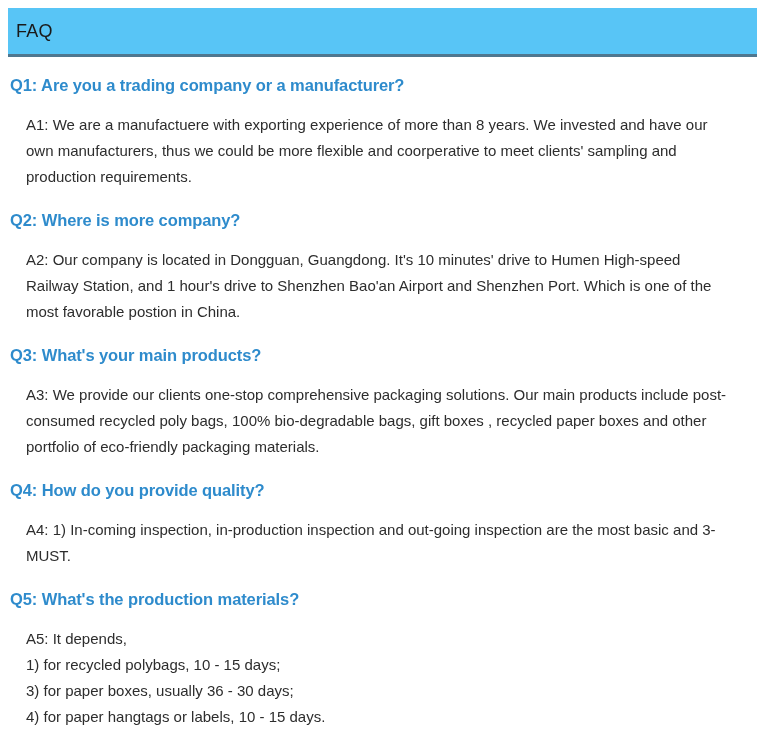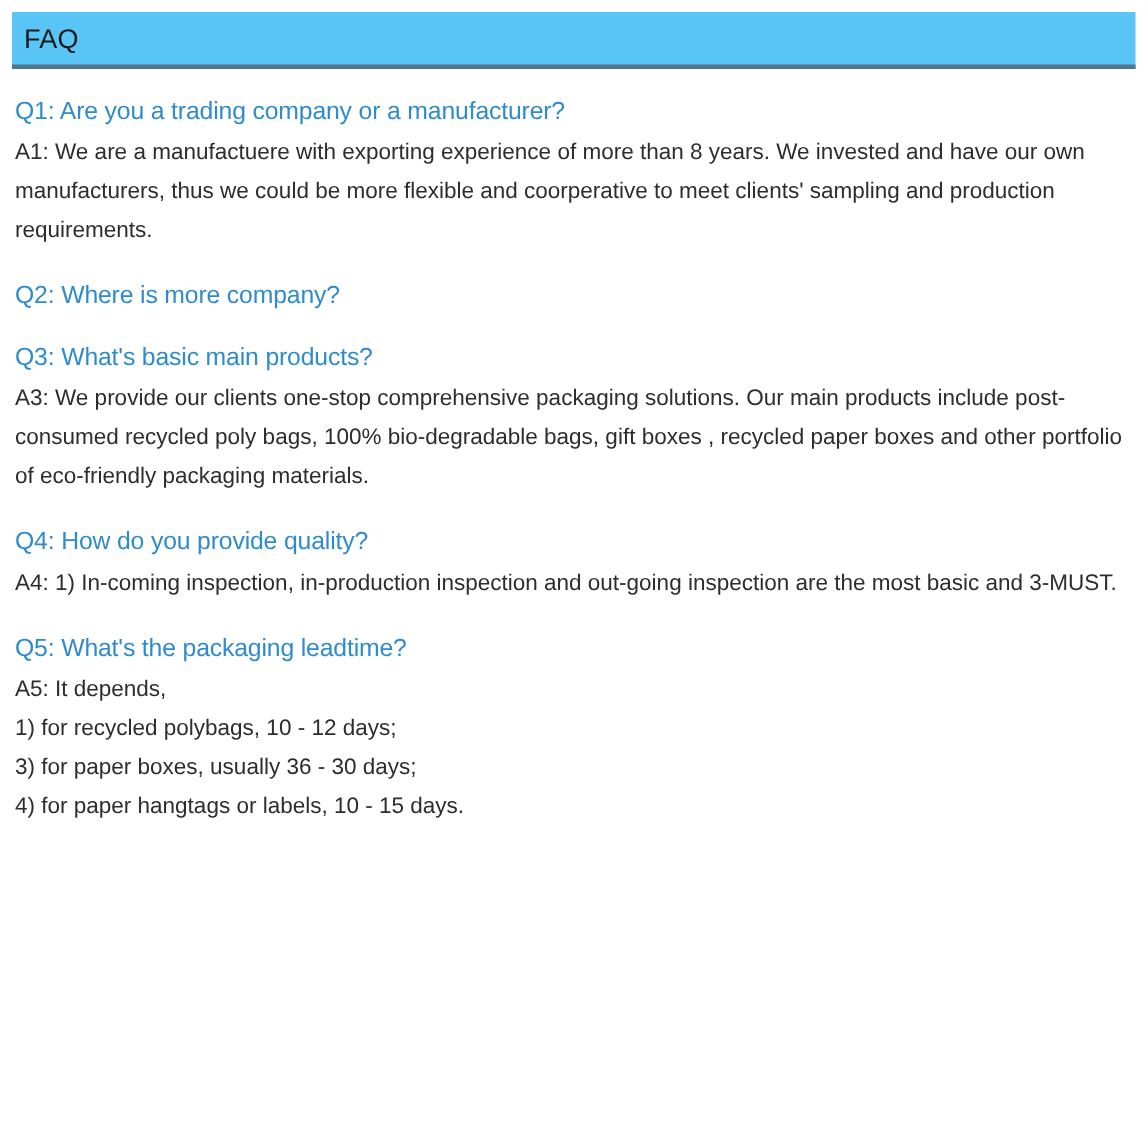--- a/index.html
+++ b/index.html
@@ -15,21 +15,21 @@
   }
   .page {
     position: relative;
     width: 765px;
     height: 748px;
     box-sizing: border-box;
   }
   
   .banner {
     margin: 8px 8px 0 8px;
-    height: 38px;
+    height: 49px;
     background: #58c5f6;
     border-bottom: 3px solid #4f778f;
     display: flex;
     align-items: center;
     box-sizing: border-box;
   }
   .banner-title {
     font-size: 18px;
     color: #1a1a1a;
     padding-left: 8px;
@@ -44,30 +44,30 @@
   }
   .faq-item {
     margin-top: 19px;
   }
   .faq-item:first-child {
     margin-top: 17px;
   }
   .faq-question {
     color: #2e8bcc;
     font-size: 16.5px;
-    font-weight: normal;
+    font-weight: bold;
     line-height: 22px;
     margin: 0 0 4px 0;
     letter-spacing: -0.1px;
   }
   .faq-answer {
     color: #2d2d2d;
     font-size: 15px;
     line-height: 26px;
-    margin: 0;
+    margin: 16px;
     max-width: 742px;
   }
   .faq-answer .line {
     display: block;
   }
 </style>
 </head>
 <body>
 
 <div class="page">
@@ -80,40 +80,43 @@
 
     <div class="faq-item">
       <p class="faq-question">Q1: Are you a trading company or a manufacturer?</p>
       <div class="faq-answer">
         <span class="line">A1: We are a manufactuere with exporting experience of more than 8 years. We invested and have our own manufacturers, thus we could be more flexible and coorperative to meet clients' sampling and production requirements.</span>
       </div>
     </div>
 
     <div class="faq-item">
       <p class="faq-question">Q2: Where is more company?</p>
+      <div class="faq-answer">
+        <span class="line">A2: Our company is located in Dongguan, Guangdong. It's 10 minutes' drive to Humen High-speed Railway Station, and 1 hour's drive to Shenzhen Bao'an Airport and Shenzhen Port. Which is one of the most favorable postion in China.</span>
+      </div>
     </div>
 
     <div class="faq-item">
-      <p class="faq-question">Q3: What's basic main products?</p>
+      <p class="faq-question">Q3: What's your main products?</p>
       <div class="faq-answer">
         <span class="line">A3: We provide our clients one-stop comprehensive packaging solutions. Our main products include post-consumed recycled poly bags, 100% bio-degradable bags, gift boxes , recycled paper boxes and other portfolio of eco-friendly packaging materials.</span>
       </div>
     </div>
 
     <div class="faq-item">
       <p class="faq-question">Q4: How do you provide quality?</p>
       <div class="faq-answer">
         <span class="line">A4: 1) In-coming inspection, in-production inspection and out-going inspection are the most basic and 3-MUST.</span>
       </div>
     </div>
 
     <div class="faq-item">
-      <p class="faq-question">Q5: What's the packaging leadtime?</p>
+      <p class="faq-question">Q5: What's the production materials?</p>
       <div class="faq-answer">
         <span class="line">A5: It depends,</span>
-        <span class="line">1) for recycled polybags, 10 - 12 days;</span>
+        <span class="line">1) for recycled polybags, 10 - 15 days;</span>
         <span class="line">3) for paper boxes, usually 36 - 30 days;</span>
         <span class="line">4) for paper hangtags or labels, 10 - 15 days.</span>
       </div>
     </div>
 
   </div>
 </div>
 
 </body></html>

